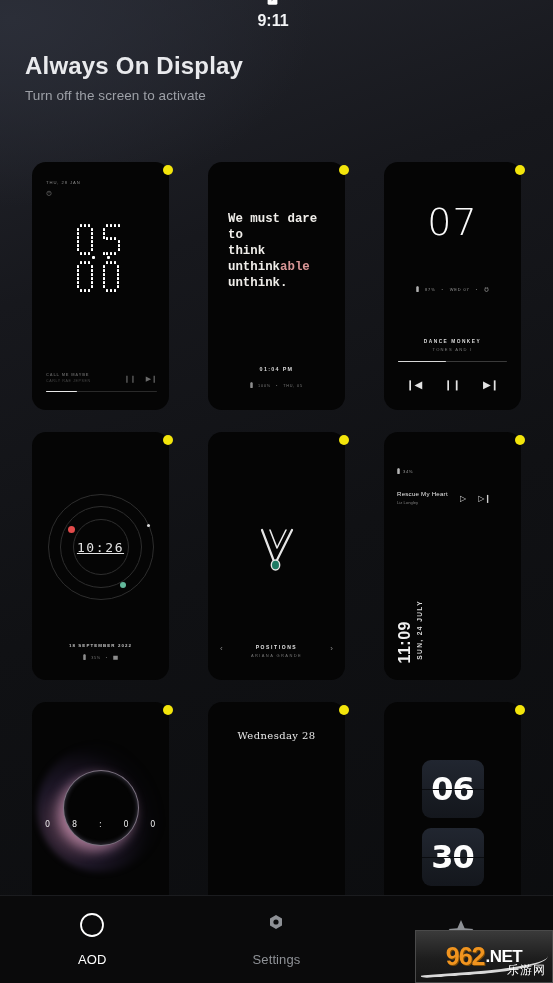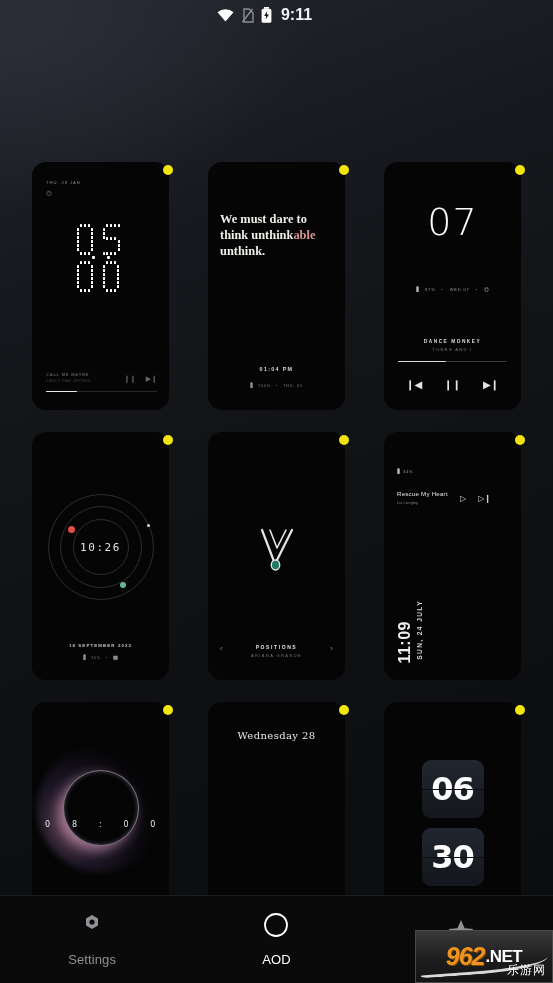--- a/index.html
+++ b/index.html
@@ -14,22 +14,22 @@
     width: 553px; height: 983px;
     background:
       radial-gradient(ellipse 420px 260px at 2% 2%, #2b2e38 0%, rgba(20,21,26,0) 72%),
       linear-gradient(160deg, #24262e 0%, #17181d 26%, #101114 55%, #0b0c0e 100%);
     overflow: hidden;
   }
 
   
   .statusbar {
     position: absolute; top: 0; left: 0; right: 0; height: 30px;
-    display: flex; align-items: center; justify-content: center;
-    padding-right: 24px; gap: 7px;
+    display: flex; align-items: center; justify-content: flex-end;
+    padding-right: 9px; gap: 7px; flex-direction: column;
   }
   .sb-icon { display: flex; align-items: center; }
   .sb-time {
     color: #f2f3f5; font-size: 16px; font-weight: bold;
     letter-spacing: 0px; margin-left: 2px;
   }
 
   
   .header { position: absolute; top: 52px; left: 25px; }
   .page-title {
@@ -96,22 +96,22 @@
     margin-top: 8px; height: 1.4px; width: 100%;
     background: #2a2a2a; border-radius: 2px; position: relative;
   }
   .c1-bar > i {
     position: absolute; left: 0; top: 0; bottom: 0; width: 28%;
     background: #e8e8e8; border-radius: 2px; display: block;
   }
 
   
   .c2-quote {
-    position: absolute; top: 50px; left: 12px; right: 12px;
-    font-family: Liberation Serif, serif;
+    position: absolute; top: 50px; left: 20px; right: 12px;
+    font-family: Liberation Mono, monospace;
     font-size: 12.4px; line-height: 1.28; font-weight: bold;
     color: #f0eeea;
   }
   .c2-quote .hl { color: #d79595; }
   .c2-time {
     position: absolute; bottom: 38px; left: 0; right: 0; text-align: center;
     font-size: 5.4px; letter-spacing: 1.3px; color: #d9d9d9; font-weight: bold;
   }
   .c2-meta {
     position: absolute; bottom: 21px; left: 0; right: 0;
@@ -156,22 +156,23 @@
   .ring { position: absolute; border-radius: 50%; border: 0.7px solid #2e2e2e; }
   .r1 { inset: 0; }
   .r2 { inset: 12px; }
   .r3 { inset: 25px; }
   .orb { position: absolute; border-radius: 50%; }
   .orb-red { width: 7px; height: 7px; background: #e24b4b; left: 20px; top: 32px; }
   .orb-green { width: 6px; height: 6px; background: #62b89b; left: 72px; bottom: 12px; }
   .orb-white { width: 3px; height: 3px; background: #d9d9d9; right: 4px; top: 30px; }
   .orbit-time {
     position: absolute; inset: 0; display: flex; align-items: center; justify-content: center;
-    color: #e3e3e3; font-size: 11px; letter-spacing: 1.6px;
+    color: #e3e3e3; font-size: 13px; letter-spacing: 1.6px;
     font-family: "DejaVu Sans Mono", monospace;
+    text-decoration: underline;
   }
   .c4-date {
     position: absolute; bottom: 32px; left: 0; right: 0; text-align: center;
     font-size: 4.4px; letter-spacing: 1.1px; color: #c6c6c6; font-weight: bold;
   }
   .c4-meta {
     position: absolute; bottom: 19px; left: 0; right: 0;
     display: flex; align-items: center; justify-content: center; gap: 5px;
     font-size: 3.8px; letter-spacing: 0.7px; color: #777;
   }
@@ -287,21 +288,21 @@
   .navitem.active .navlabel { color: #ffffff; }
   .watermark {
     position: absolute; right: 0; bottom: 0;
     width: 138px; height: 53px;
     background: linear-gradient(180deg,#3a3a3a 0%, #1d1d1d 55%, #141414 100%);
     border: 1px solid #4a4a4a;
     overflow: hidden;
     display: flex; align-items: center; justify-content: center;
   }
   .wm-962 {
-    font-size: 25px; font-weight: bold; font-style: italic;
+    font-size: 25px; font-weight: bold; 
     color: #f0941f; letter-spacing: -1px;
     text-shadow: 1px 1px 0 #7a4a05;
   }
   .wm-net {
     font-size: 17px; font-weight: bold; color: #ffffff; letter-spacing: -0.5px;
     margin-left: 1px;
   }
   .wm-cn {
     position: absolute; right: 6px; bottom: 3px;
     font-size: 12px; color: #ffffff; letter-spacing: 1px;
@@ -334,20 +335,22 @@
       <svg width="11" height="16" viewBox="0 0 11 16">
           <rect x="3" y="0" width="5" height="1.8" fill="#ffffff"></rect>
           <rect x="0.6" y="1.8" width="9.8" height="14" rx="1.6" fill="#ffffff"></rect>
           <path d="M6.2 4 L3.2 9 h2 l-0.6 3.6 L8 7.4 H5.8 z" fill="#101114"></path>
         </svg>
     </span>
     <span class="sb-time">9:11</span>
   </div>
 
   <div class="header">
+    <div class="page-title">Always On Display</div>
+    <div class="page-sub">Turn off the screen to activate</div>
   </div>
 
   <div class="grid">
 
     <div class="card-wrap">
       <div class="dot-badge"></div>
       <div class="card">
         <div class="c1-top">
           <div class="c1-date">THU, 28 JAN</div>
           <div class="c1-alarm">
@@ -633,40 +636,40 @@
           <span>30</span>
         </div>
       </div>
     </div>
 
   </div>
 
   <div class="navbar">
 
 
+    <div class="navitem active">
+      <span>
+        <svg width="26" height="26" viewBox="0 0 26 26">
+          <circle cx="13" cy="13" r="11" fill="none" stroke="#ffffff" stroke-width="1.8"></circle>
+          <path d="M13 3 A10 10 0 0 1 13 23 A7 7 0 0 0 13 3 Z" fill="#ffffff"></path>
+        </svg>
+      </span>
+      <span class="navlabel">AOD</span>
+    </div>
+
     <div class="navitem">
       <span>
         <svg width="26" height="26" viewBox="0 0 26 26">
           <path d="M13 3 L19 6.5 L19 13.5 L13 17 L7 13.5 L7 6.5 Z" fill="#8e9196"></path>
           <circle cx="13" cy="10" r="2.6" fill="#0a0a0b"></circle>
         </svg>
       </span>
       <span class="navlabel">Settings</span>
     </div>
 
-    <div class="navitem active">
-      <span>
-        <svg width="26" height="26" viewBox="0 0 26 26">
-          <circle cx="13" cy="13" r="11" fill="none" stroke="#ffffff" stroke-width="1.8"></circle>
-          <path d="M13 3 A10 10 0 0 1 13 23 A7 7 0 0 0 13 3 Z" fill="#ffffff"></path>
-        </svg>
-      </span>
-      <span class="navlabel">AOD</span>
-    </div>
-
     <div class="navitem">
       <span>
         <svg width="28" height="27" viewBox="0 0 28 27">
           <path d="M14 1 L17.6 9.2 L26.4 10 L19.7 15.9 L21.7 24.5 L14 20 L6.3 24.5 L8.3 15.9 L1.6 10 L10.4 9.2 Z" fill="#8e9196"></path>
         </svg>
       </span>
       <span class="navlabel"></span>
     </div>
 
     <div class="watermark">

